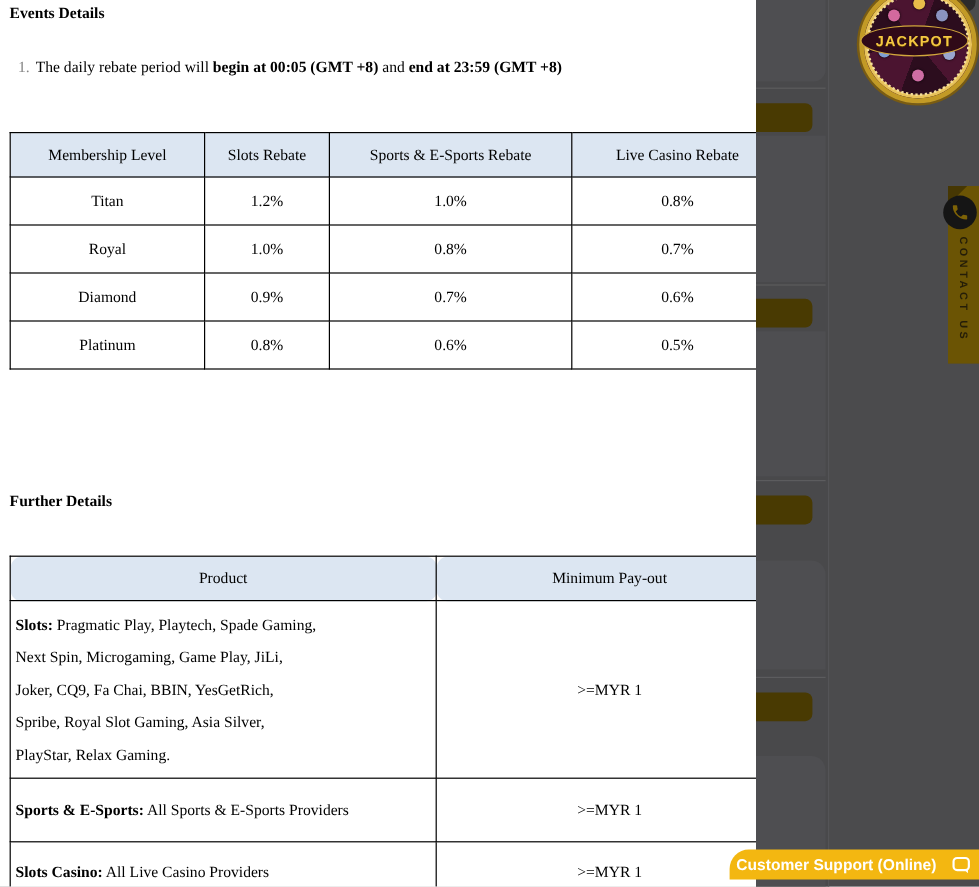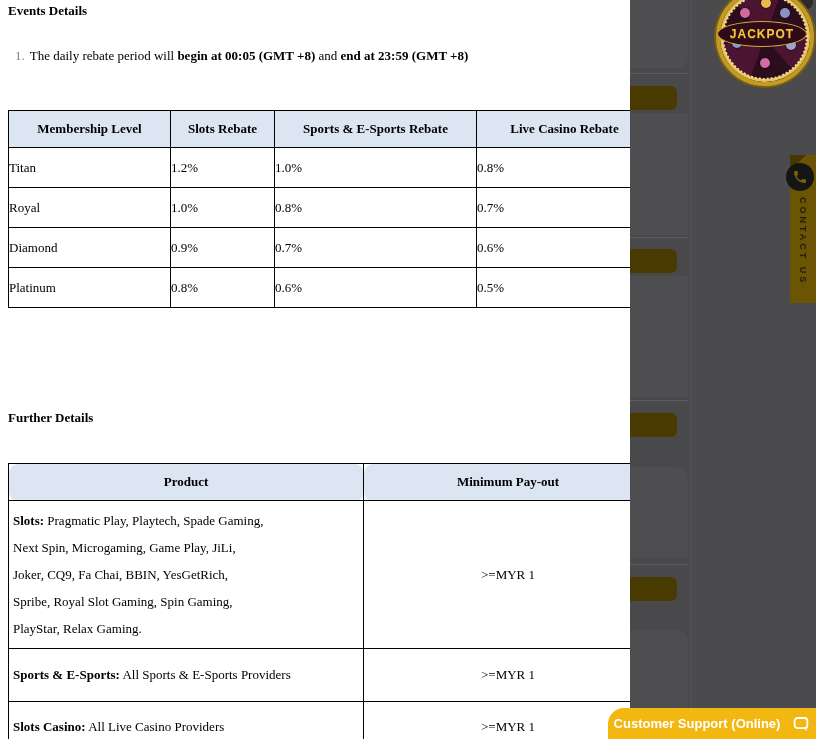--- a/index.html
+++ b/index.html
@@ -20,24 +20,24 @@
 
   
   .bright{position:absolute;left:0;top:0;width:630px;height:739px;background:#fff;z-index:4;overflow:hidden;}
   .section-title{position:absolute;left:8px;font-size:13px;font-weight:bold;color:#000;}
   .rule-line{position:absolute;left:15px;top:48px;font-size:13px;white-space:nowrap;}
   .rule-num{color:#848484;margin-right:5px;}
   .b{font-weight:bold;}
 
   table{border-collapse:collapse;table-layout:fixed;position:absolute;left:8px;background:#fff;}
   td,th{border:1px solid #000;font-size:13px;font-weight:normal;padding:0;}
-  th{background:#dce6f2;font-weight:bold;text-align:center;}
+  th{background:#dce6f2;font-weight:normal;text-align:center;}
   .t-rebate{top:110px;width:644px;}
   .t-rebate th{height:36px;}
-  .t-rebate td{height:39px;}
+  .t-rebate td{height:39px;text-align:center;}
   .t-payout{top:463px;width:644px;}
   .t-payout th{height:36px;border-radius:9px;}
   .cell-left{text-align:left;padding:6px 4px;vertical-align:middle;}
   .cell-center{text-align:center;vertical-align:middle;}
   .slots-line{line-height:27px;white-space:nowrap;}
   .row-sports td{height:40px;}
   .row-live td{height:38px;}
 
   
   .contact-tab{position:absolute;left:790px;top:155px;width:26px;height:148px;background:#6b5404;z-index:2;}
@@ -57,21 +57,21 @@
                     #4b1430 180deg 240deg,#2c0d1e 240deg 300deg,#4b1430 300deg 360deg);}
   .wheel::after{content:"";position:absolute;inset:2px;border-radius:50%;border:2px dotted #f3dd9a;}
   .wheel-band{position:absolute;left:1px;top:33px;width:88px;height:24px;background:#300a18;
               border:1px solid #d2a73c;border-radius:50%;display:flex;align-items:center;justify-content:center;z-index:2;}
   .wheel-band span{font-family:"Liberation Sans","DejaVu Sans",sans-serif;font-weight:bold;font-size:12px;
                    letter-spacing:1px;color:#f5c842;text-shadow:0 1px 0 #5a3a00;}
   .coin{position:absolute;width:10px;height:10px;border-radius:50%;z-index:1;box-shadow:0 0 2px #000;}
   .badge-dot{position:absolute;left:796px;top:-7px;width:17px;height:17px;border-radius:50%;background:#2b2b2b;z-index:2;}
 
   
-  .chat-btn{position:absolute;left:608px;top:708px;width:208px;height:31px;background:#f3b711;
+  .chat-btn{position:absolute;left:608px;top:708px;width:208px;height:25px;background:#f3b711;
             border-radius:16px 0 0 0;z-index:6;display:flex;align-items:center;justify-content:center;gap:12px;
             font-family:"Liberation Sans","DejaVu Sans",sans-serif;cursor:pointer;}
   .chat-btn .label{color:#fff;font-weight:bold;font-size:13px;}
 </style>
 </head>
 <body>
 
 <div class="stage">
 
   <div class="dim-bg">
@@ -151,21 +151,21 @@
       <tbody>
           <tr>
         <th>Product</th>
         <th>Minimum Pay-out</th>
       </tr>
       <tr>
         <td class="cell-left">
           <div class="slots-line"><span class="b">Slots:</span><span> Pragmatic Play,  Playtech, Spade Gaming,</span></div>
           <div class="slots-line">Next Spin, Microgaming, Game Play, JiLi,</div>
           <div class="slots-line">Joker, CQ9, Fa Chai, BBIN, YesGetRich,</div>
-          <div class="slots-line">Spribe, Royal Slot Gaming, Spin Gaming,</div>
+          <div class="slots-line">Spribe, Royal Slot Gaming, Asia Silver,</div>
           <div class="slots-line">PlayStar, Relax Gaming.</div>
         </td>
         <td class="cell-center">&gt;=MYR 1</td>
       </tr>
       <tr class="row-sports">
         <td class="cell-left">
           <span class="b">Sports &amp; E-Sports:</span><span> All Sports &amp; E-Sports Providers</span>
         </td>
         <td class="cell-center">&gt;=MYR 1</td>
       </tr>

